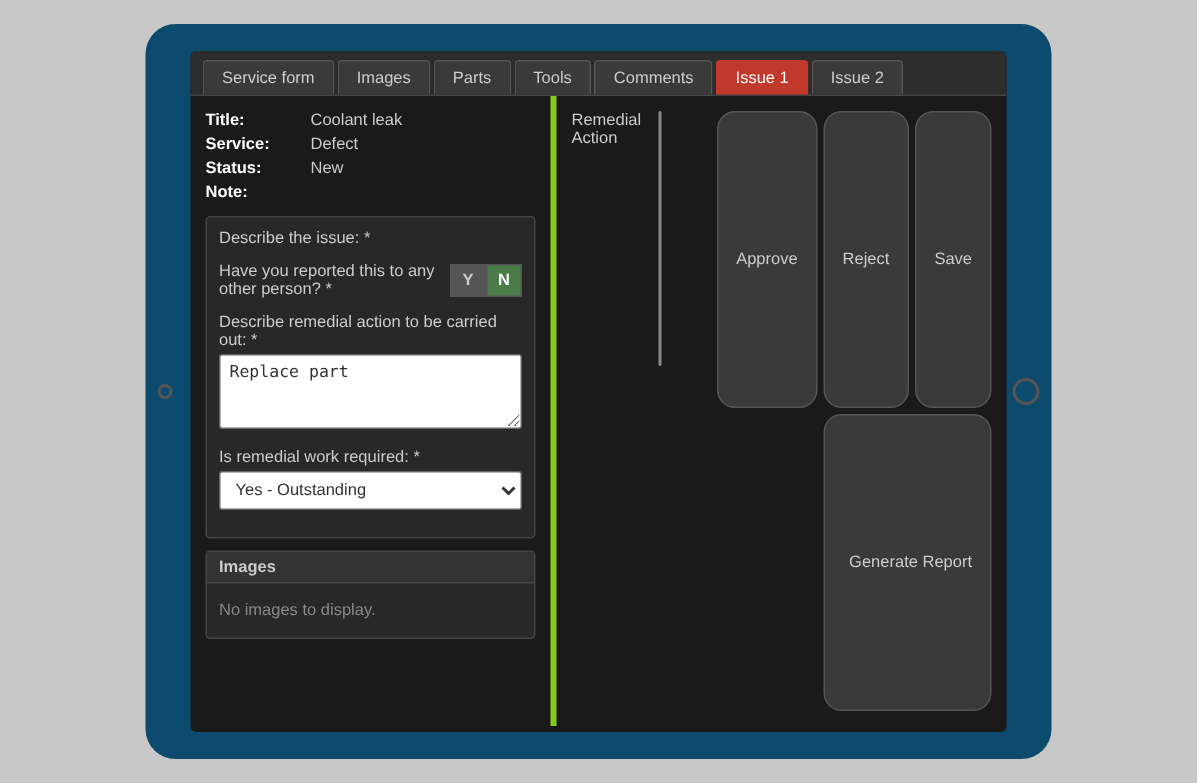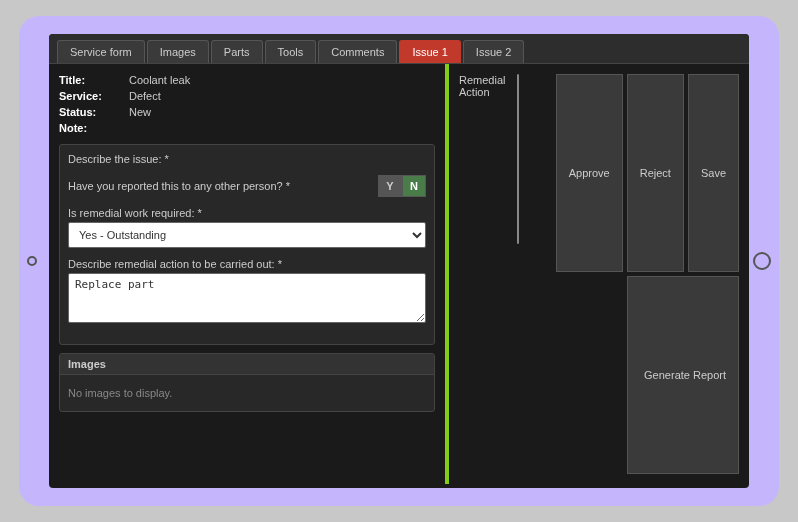--- a/index.html
+++ b/index.html
@@ -7,23 +7,23 @@
       background: #c8c8c8;
       display: flex;
       justify-content: center;
       align-items: center;
       width: 798px;
       height: 522px;
       font-family: Arial, sans-serif;
       font-size: 12px;
     }
     .tablet {
-      background: #c4b5fd;
+      background: #0c4a6e;
       border-radius: 20px;
-      width: 760px;
+      width: 604px;
       height: 490px;
       padding: 18px 30px;
       position: relative;
     }
     .tablet-left-btn {
       position: absolute;
       left: 8px;
       top: 50%;
       transform: translateY(-50%);
       width: 10px;
@@ -208,21 +208,21 @@
     }
     .action-buttons {
       display: flex;
       gap: 4px;
       justify-content: flex-end;
       flex-wrap: wrap;
     }
     .btn {
       padding: 5px 12px;
       font-size: 11px;
-      border-radius: 0;
+      border-radius: 12px;
       cursor: pointer;
       border: 1px solid #555;
       color: #ccc;
       background: #3a3a3a;
     }
     .btn-approve {
       background: #3a3a3a;
       color: #ccc;
     }
     .btn-reject {
@@ -294,31 +294,31 @@
 
             <div class="form-group">
               <div class="yn-group">
                 <span class="yn-label-text">Have you reported this to any other person? *</span>
                 <div class="yn-btn y">Y</div>
                 <div class="yn-btn n">N</div>
               </div>
             </div>
 
             <div class="form-group">
+              <label class="form-label">Describe remedial action to be carried out: *</label>
+              <textarea class="form-textarea" rows="3" style="">Replace part</textarea>
+            </div>
+
+            <div class="form-group">
               <label class="form-label">Is remedial work required: *</label>
               <select class="form-select">
                 <option>Yes - Outstanding</option>
                 <option>No</option>
                 <option>Yes - Completed</option>
               </select>
-            </div>
-
-            <div class="form-group">
-              <label class="form-label">Describe remedial action to be carried out: *</label>
-              <textarea class="form-textarea" rows="3" style="">Replace part</textarea>
             </div>
           </div>
         </div>
 
         <div class="section-box">
           <div class="section-header">Images</div>
           <div class="section-body">
             <div class="no-images">No images to display.</div>
           </div>
         </div>

